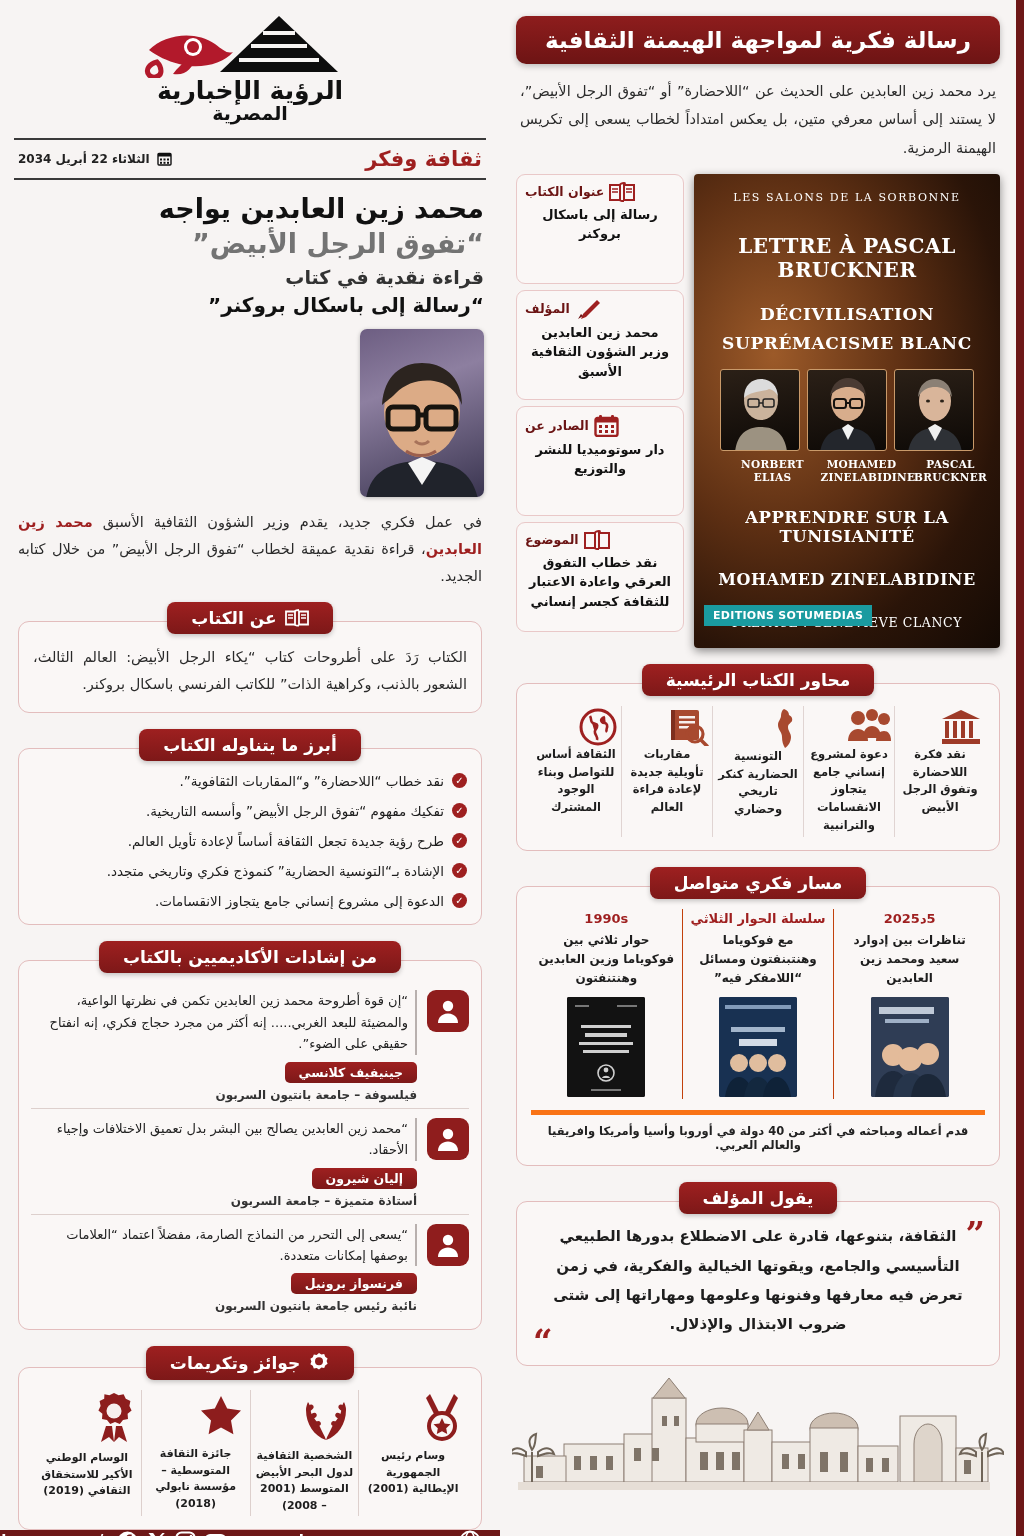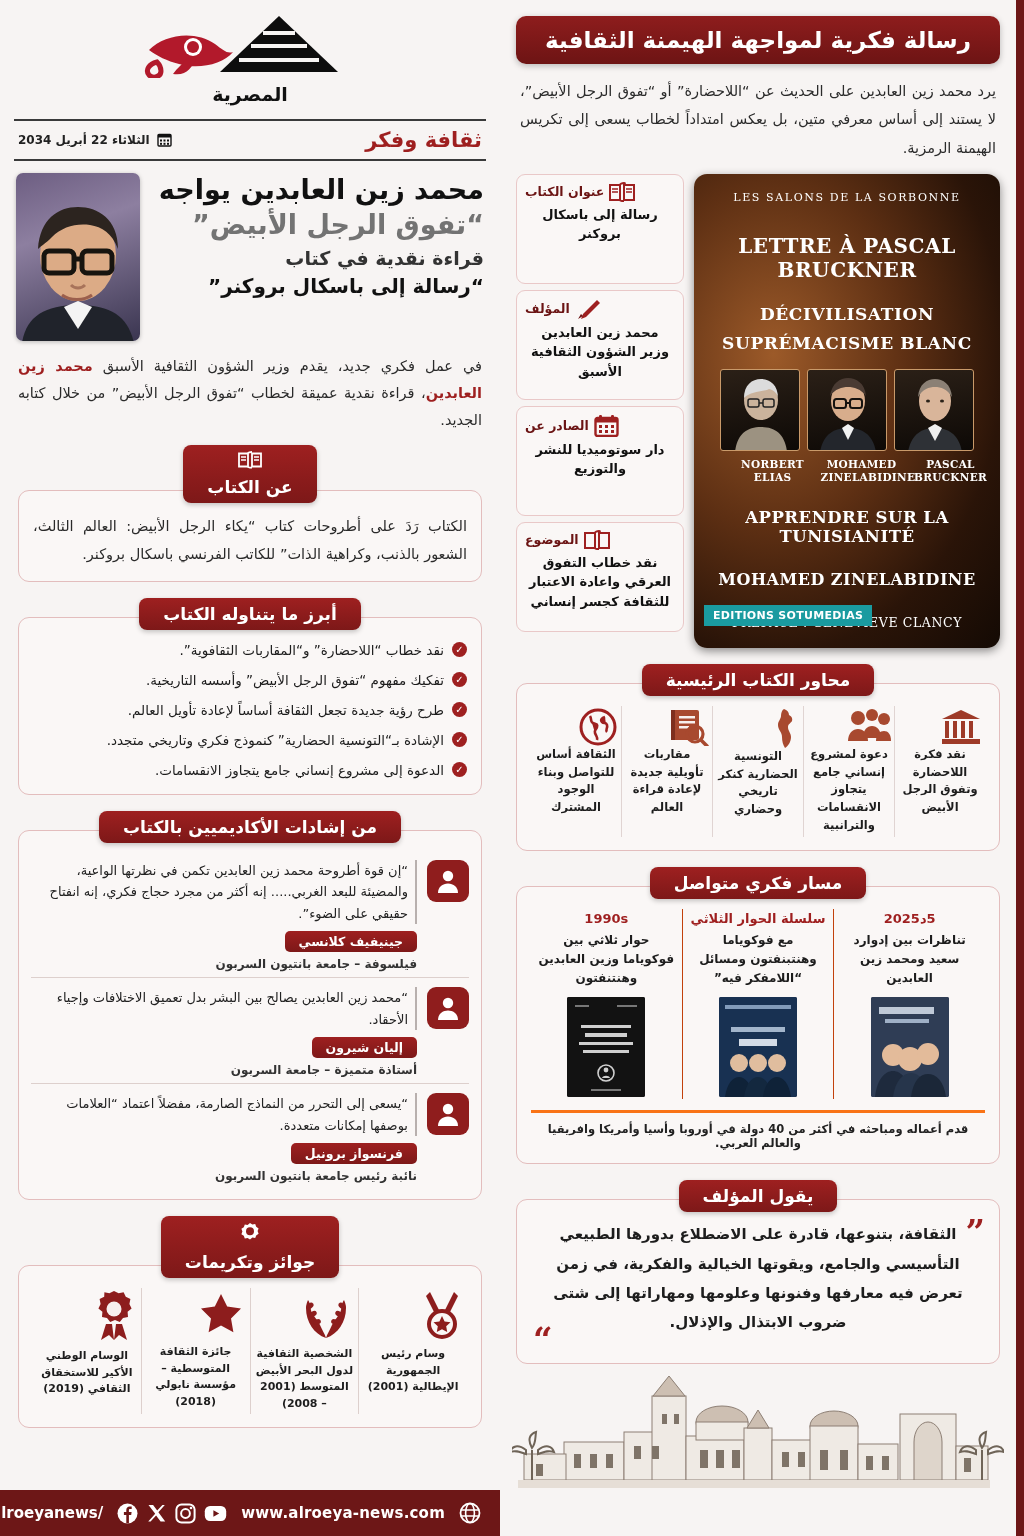--- a/index.html
+++ b/index.html
@@ -46,21 +46,21 @@
 
   .meta-bar {
     display: flex; align-items: center; justify-content: space-between;
     border-top: 2px solid #3a3a3a; border-bottom: 2px solid #3a3a3a;
     padding: 7px 4px; margin: 8px 0 0;
   }
   .section-kicker { font-size: 21px; font-weight: 900; color: #9e1f1f; }
   .date-line { display: flex; align-items: center; gap: 7px; font-size: 12px; color: #222; font-weight: 700;}
 
   
-  .headline-row { display: flex; gap: 10px; padding: 12px 2px 4px; align-items: flex-start;}
+  .headline-row { display: flex; gap: 10px; padding: 12px 2px 4px; align-items: flex-start; flex-direction: column;}
   .headline-text { flex: 1; text-align: right; }
   .h-line1 { font-size: 27px; font-weight: 900; color: #111; line-height: 1.25; }
   .h-line2 { font-size: 27px; font-weight: 900; color: #737373; line-height: 1.3; }
   .h-line3 { font-size: 19px; font-weight: 600; color: #333; line-height: 1.45; margin-top: 3px;}
   .h-line4 { font-size: 20px; font-weight: 900; color: #111; line-height: 1.4; }
   .portrait {
     width: 124px; height: 168px; border-radius: 7px;
     background: linear-gradient(160deg,#6d5e82 0%, #8d7fa0 35%, #3a3550 100%);
     position: relative; overflow: hidden; flex: none;
     box-shadow: 0 1px 4px rgba(0,0,0,.25);
@@ -70,21 +70,21 @@
   .lede { font-size: 14.5px; line-height: 1.85; color: #2a2a2a; text-align: justify; padding: 8px 4px 10px; }
   .lede b { color: #9e1f1f; }
 
   
   .block { position: relative; margin: 16px 4px 0; }
   .pill-head {
     position: relative; z-index: 3; display: flex; align-items: center; gap: 8px;
     background: linear-gradient(180deg,#9e2020 0%, #7d1818 100%);
     color: #fff; font-weight: 900; border-radius: 8px;
     padding: 6px 24px; width: fit-content; margin: 0 auto -13px;
-    font-size: 17px; box-shadow: 0 2px 5px rgba(0,0,0,.22); flex-direction: column;
+    font-size: 17px; box-shadow: 0 2px 5px rgba(0,0,0,.22);
   }
   .card {
     border: 1.4px solid #e3bdbd; border-radius: 11px; background: #faf7f6;
     padding: 22px 14px 13px; position: relative; z-index: 1;
   }
 
   .about-text { font-size: 14.5px; line-height: 1.9; color: #2a2a2a; text-align: justify; }
 
   .bullets { list-style: none; }
   .bullets li {
@@ -124,21 +124,21 @@
   .main-title {
     background: linear-gradient(180deg,#8e1d1d 0%, #6d1414 100%);
     color:#fff; font-size: 23px; font-weight: 900; text-align:center;
     padding: 11px 10px; border-radius: 10px; margin: 16px 4px 0;
     box-shadow: 0 2px 6px rgba(0,0,0,.25);
   }
   .intro { font-size: 14.5px; line-height: 1.95; color:#2b2b2b; text-align: justify; padding: 13px 8px 8px;}
 
   .book-row { display:flex; gap: 10px; padding: 4px 4px 0; align-items: flex-start; }
   .book-cover {
-    width: 306px; height: 474px; flex:none; border-radius: 13px; position: relative; overflow: hidden;
+    width: 306px; height: 474px; flex:none; border-radius: 4px; position: relative; overflow: hidden;
     background:
       radial-gradient(ellipse at 26% 38%, #9c5a29 0%, #5d2f13 42%, #2a1408 72%, #140a04 100%);
     box-shadow: 0 3px 10px rgba(0,0,0,.45);
     color: #fff; text-align:center; font-family: "DejaVu Serif","Liberation Serif",serif;
     direction: ltr;
   }
   .bc-top { font-size: 11px; letter-spacing: 1.6px; padding-top: 17px; }
   .bc-t1 { font-size: 20px; font-weight:700; letter-spacing:.6px; margin-top: 30px; }
   .bc-t2 { font-size: 17px; font-weight:700; letter-spacing:.6px; margin-top: 22px;}
   .bc-t3 { font-size: 17px; font-weight:700; letter-spacing:.6px; margin-top: 9px;}
@@ -169,21 +169,21 @@
   .tl { display:flex; }
   .tl-item { flex:1; text-align:center; padding: 2px 6px; border-left:1px solid #c2410c; }
   .tl-item:last-child { border-left:none; }
   .tl-year { font-size: 13px; font-weight:900; color:#9e1f1f; direction:ltr; }
   .tl-year.ar { direction: rtl; }
   .tl-desc { font-size: 12px; line-height:1.6; color:#1d1d1d; font-weight:700; margin-top: 5px;}
   .tl-thumb { width: 78px; height: 100px; margin: 9px auto 0; border-radius:2px; position:relative; overflow:hidden;}
   .tl-thumb.a { background: linear-gradient(165deg,#33415a,#1d2737); }
   .tl-thumb.b { background: linear-gradient(165deg,#1b3456,#0e1c30); }
   .tl-thumb.c { background: #131313; }
-  .tl-note { border-top: 3px solid #f97316; margin-top: 11px; padding-top: 9px;
+  .tl-note { border-top: 5px solid #f97316; margin-top: 11px; padding-top: 9px;
              font-size: 11.5px; color:#222; text-align:center; font-weight:700;}
 
   .quote-card { position:relative; padding: 20px 30px 26px; }
   .qm { position:absolute; font-size: 34px; color:#9e2020; font-weight:900; font-family:"DejaVu Serif",serif; }
   .qm.open { top: 12px; right: 14px; }
   .qm.close { bottom: 4px; left: 16px; }
   .quote-text { font-size: 15px; line-height: 1.95; color:#1d1d1d; text-align:center; font-weight:600;}
 
   .skyline { margin-top: 6px; height: 120px; position: relative; overflow: hidden; }
   svg { display:block; }
@@ -540,20 +540,21 @@
         <span class="eye-ra">
           <svg width="112" height="50" viewBox="0 0 112 50">
             <path d="M6 22c16-16 46-20 66-6 8 6 12 10 18 8-10 12-34 18-54 12C24 33 14 28 6 22z" fill="#b2192b"></path>
             <circle cx="50" cy="19" r="9" fill="#fff"></circle>
               <circle cx="50" cy="19" r="6" fill="#b2192b"></circle>
             <path d="M54 30c-6 10-10 18-24 16 4-6 10-10 14-16z" fill="#b2192b"></path>
             <path d="M14 34c-8 2-12 8-8 13 4 4 12 2 12-4 0-4-2-7-4-9z" fill="none" stroke="#b2192b" stroke-width="5"></path>
           </svg>
         </span>
       </div>
+      <div class="logo-text1">الرؤية الإخبارية</div>
       <div class="logo-text2">المصرية</div>
     </div>
 
     <div class="meta-bar">
       <div class="section-kicker">ثقافة وفكر</div>
       <div class="date-line">
         <span>
           <svg width="15" height="15" viewBox="0 0 15 15">
               <rect x="1" y="2.5" width="13" height="11.5" rx="1" fill="none" stroke="#111" stroke-width="1.4"></rect>
               <rect x="1" y="2.5" width="13" height="3" fill="#111"></rect>

